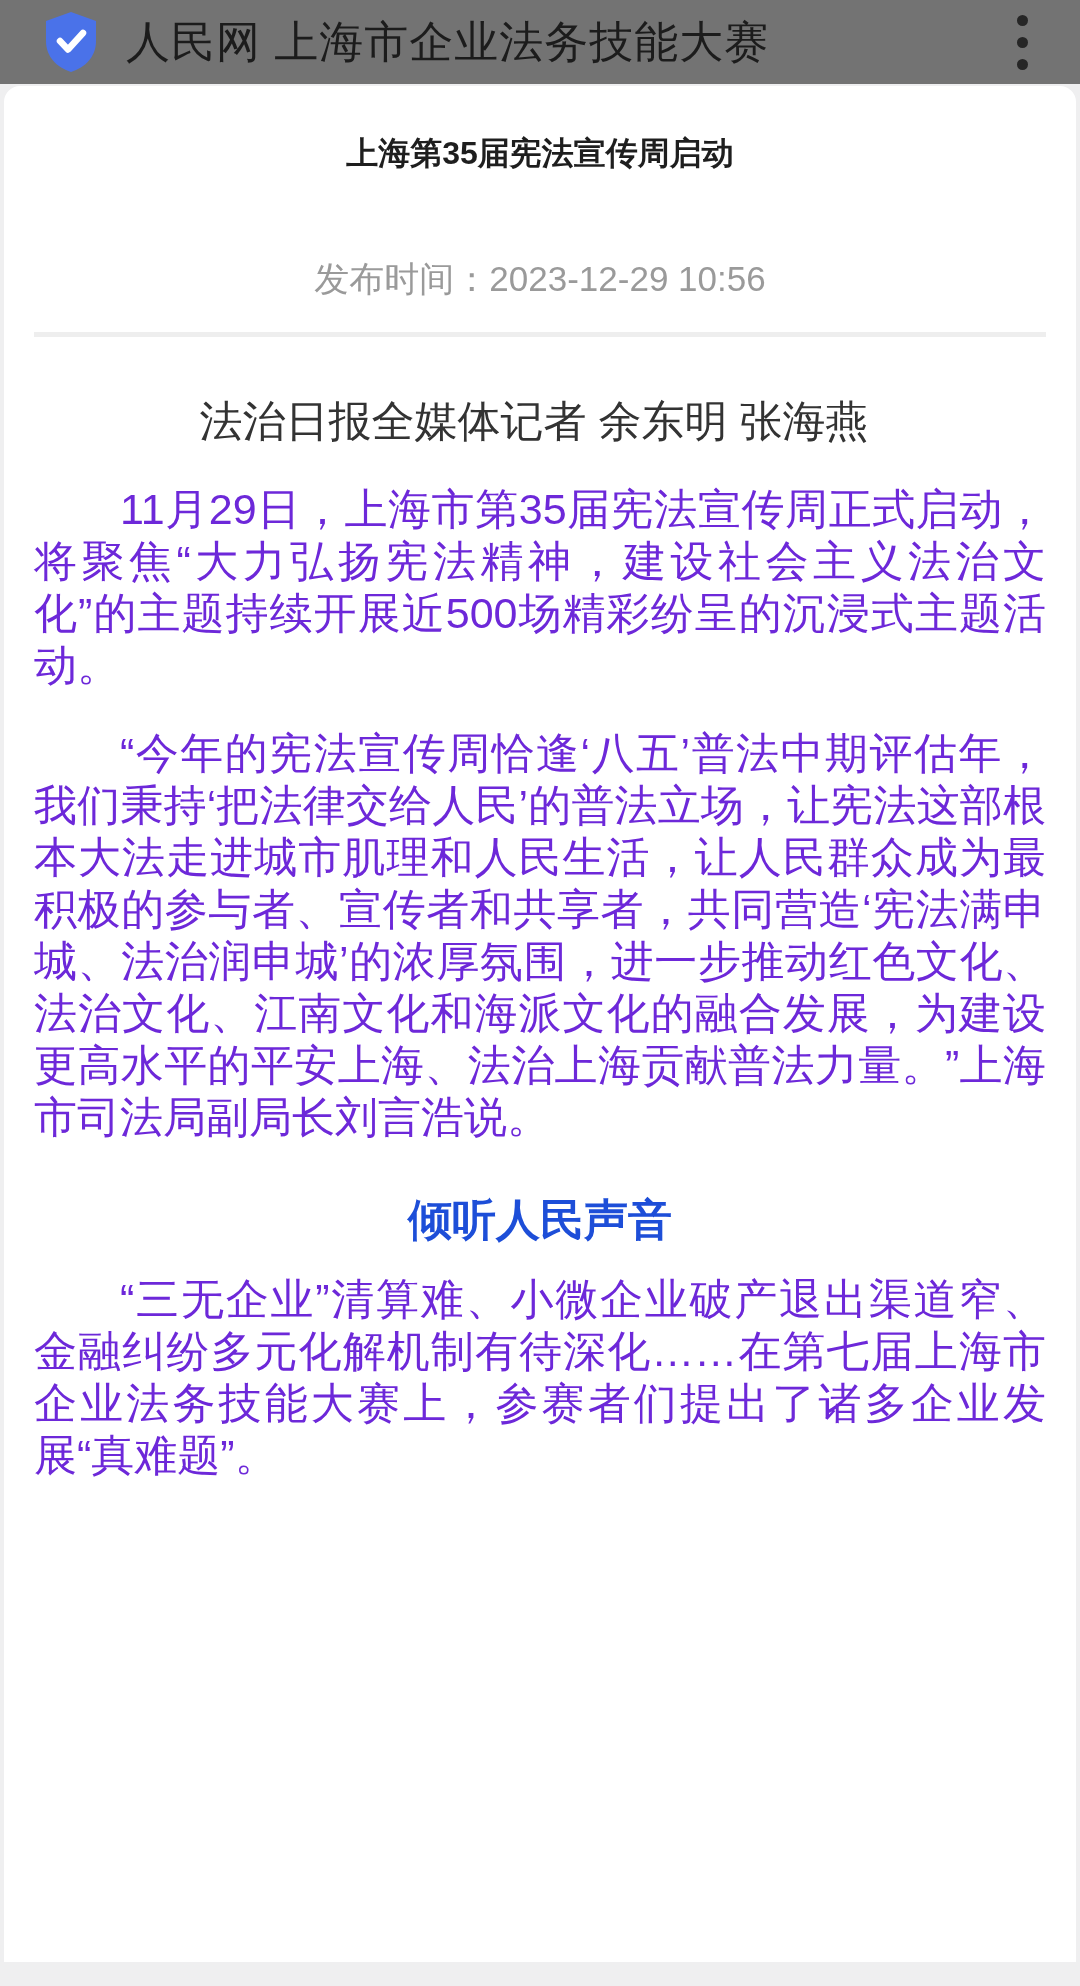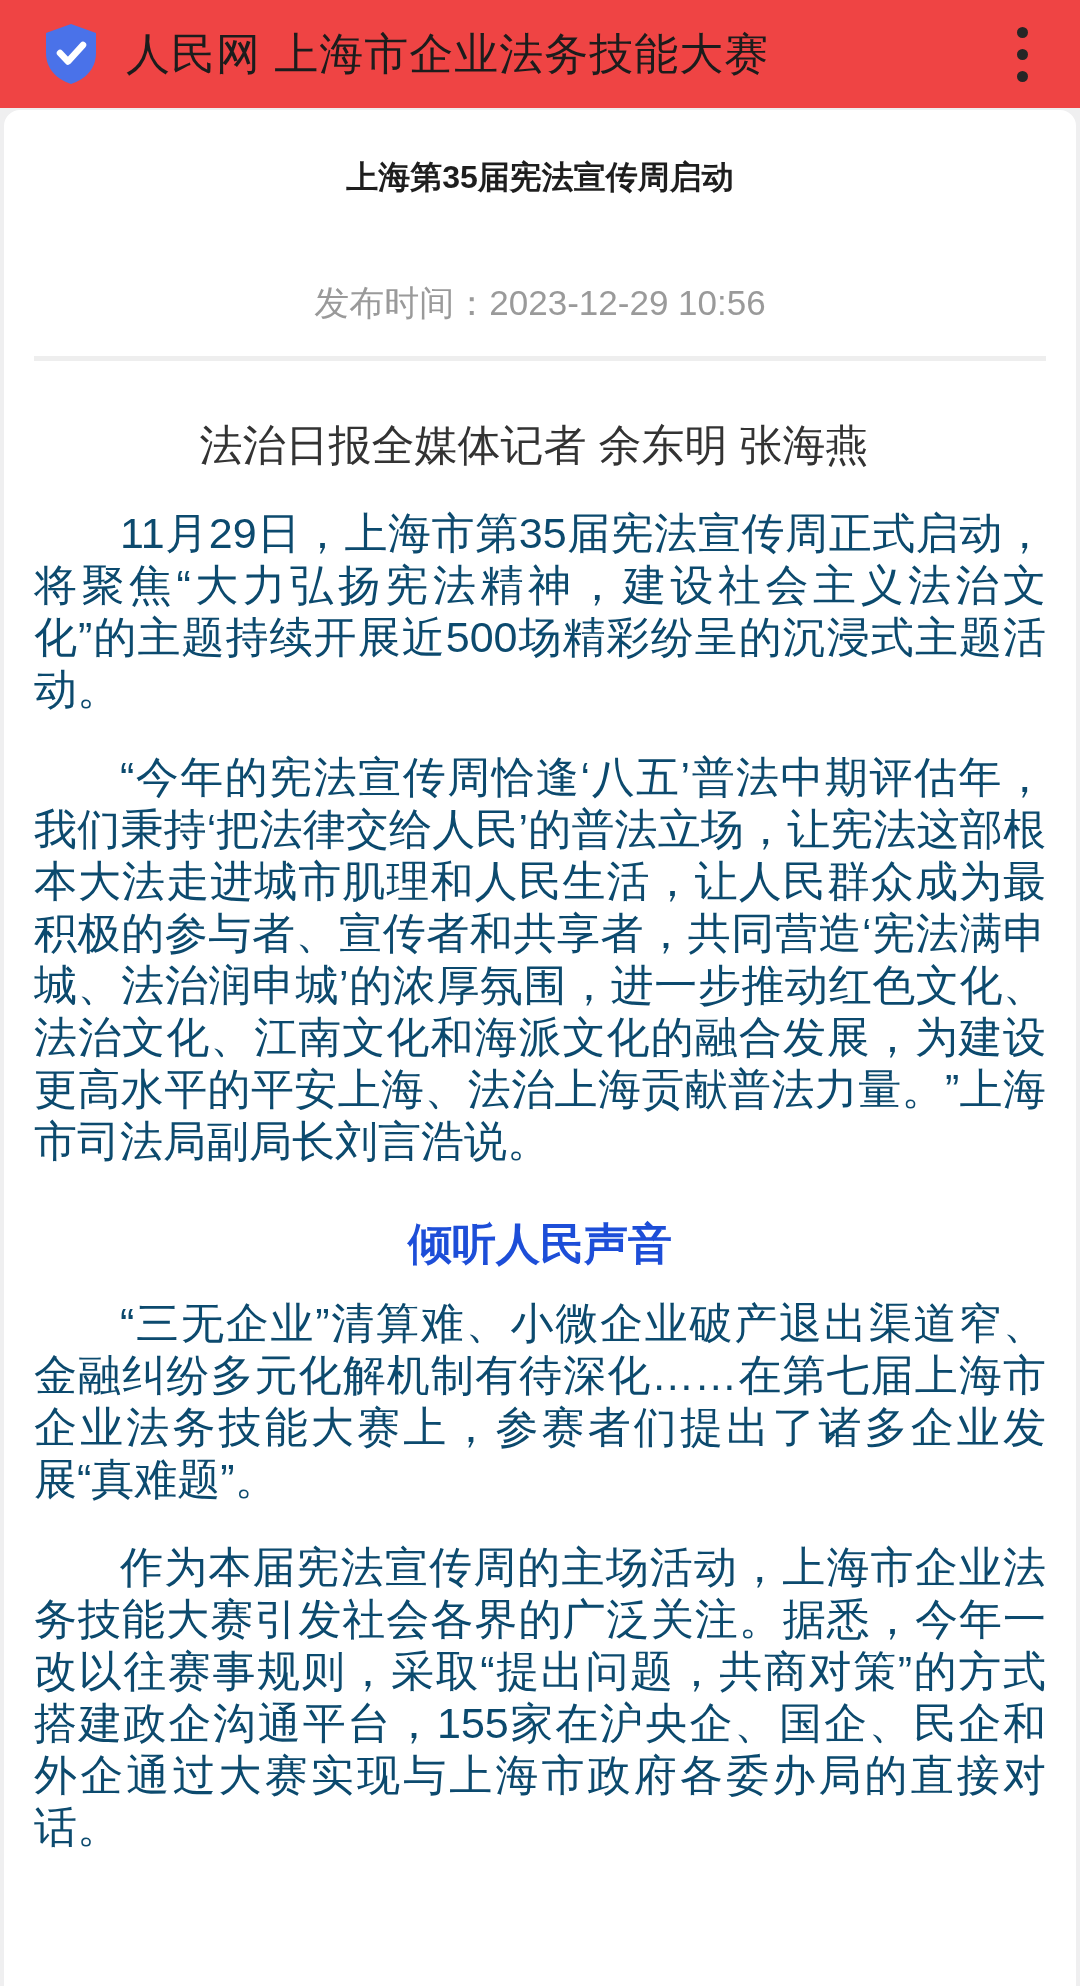--- a/index.html
+++ b/index.html
@@ -5,22 +5,22 @@
   * { margin: 0; padding: 0; box-sizing: border-box; }
   html, body { width: 1080px; height: 1986px; overflow: hidden; }
   body {
     background: #efeff0;
     font-family: "Liberation Sans", "DejaVu Sans", sans-serif;
     color: #333;
   }
 
   
   .app-header {
-    height: 108px;
-    background: #ef4444;
+    height: 84px;
+    background: #737373;
     display: flex;
     align-items: center;
     padding: 0 44px 0 42px;
     margin-bottom: 2px;
   }
   .badge-icon { width: 58px; height: 64px; flex: 0 0 auto; display: block; }
   .header-title {
     margin-left: 26px;
     font-size: 44px;
     font-weight: 500;
@@ -94,21 +94,21 @@
     font-size: 43px;
     line-height: 52px;
     color: #333333;
     padding-right: 12px;
   }
 
   .para {
     margin-top: 36px;
     font-size: 43px;
     line-height: 52px;
-    color: #0c4a6e;
+    color: #6d28d9;
     text-align: justify;
     text-indent: 2em;
     word-break: break-all;
   }
 
   .section-heading {
     margin-top: 48px;
     text-align: center;
     font-size: 44px;
     line-height: 58px;
@@ -147,15 +147,14 @@
   <div class="byline">法治日报全媒体记者 余东明 张海燕</div>
 
   <p class="para">11月29日，上海市第35届宪法宣传周正式启动，将聚焦“大力弘扬宪法精神，建设社会主义法治文化”的主题持续开展近500场精彩纷呈的沉浸式主题活动。</p>
 
   <p class="para">“今年的宪法宣传周恰逢‘八五’普法中期评估年，我们秉持‘把法律交给人民’的普法立场，让宪法这部根本大法走进城市肌理和人民生活，让人民群众成为最积极的参与者、宣传者和共享者，共同营造‘宪法满申城、法治润申城’的浓厚氛围，进一步推动红色文化、法治文化、江南文化和海派文化的融合发展，为建设更高水平的平安上海、法治上海贡献普法力量。”上海市司法局副局长刘言浩说。</p>
 
   <h2 class="section-heading">倾听人民声音</h2>
 
   <p class="para">“三无企业”清算难、小微企业破产退出渠道窄、金融纠纷多元化解机制有待深化……在第七届上海市企业法务技能大赛上，参赛者们提出了诸多企业发展“真难题”。</p>
 
-  <p class="para">作为本届宪法宣传周的主场活动，上海市企业法务技能大赛引发社会各界的广泛关注。据悉，今年一改以往赛事规则，采取“提出问题，共商对策”的方式搭建政企沟通平台，155家在沪央企、国企、民企和外企通过大赛实现与上海市政府各委办局的直接对话。</p>
 
 </main>
 
 </body></html>

